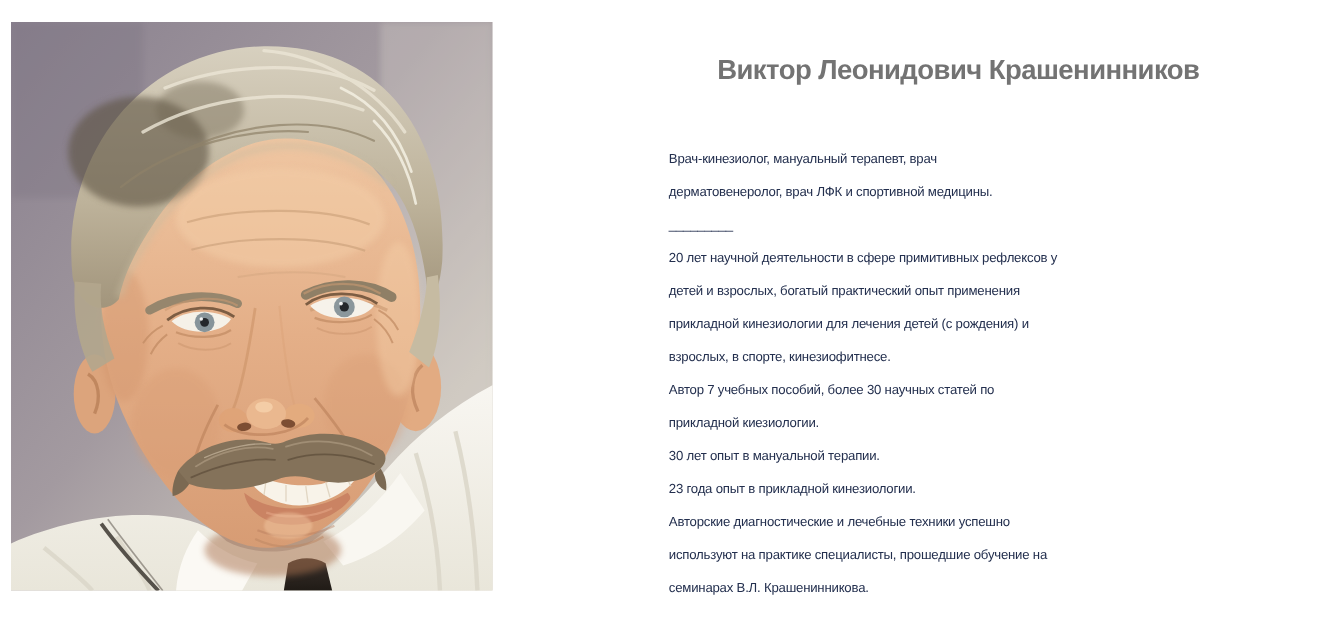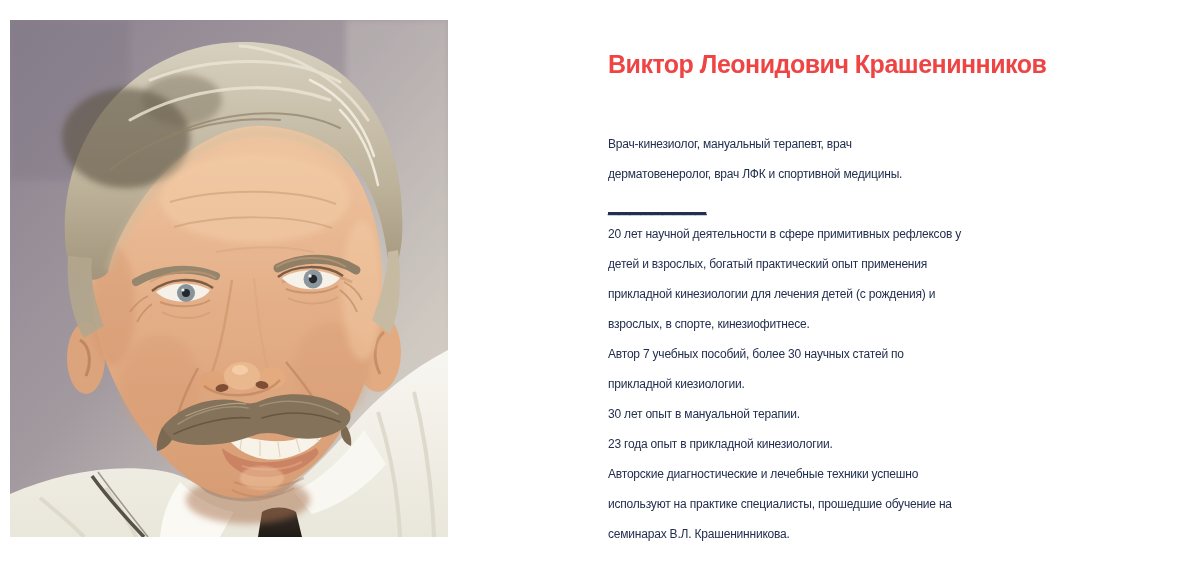--- a/index.html
+++ b/index.html
@@ -41,25 +41,24 @@
   }
   .body-text {
     font-size: 12px;
     font-weight: 400;
     line-height: 30px;
     letter-spacing: -0.2px;
     margin: 0;
     white-space: pre-line;
   }
   .divider-line {
-    font-size: 20px;
+    font-size: 12px;
     line-height: 30px;
     letter-spacing: -0.2px;
     margin: 0;
-    text-decoration: underline;
   }
 </style>
 </head>
 <body style="background: rgb(255, 255, 255);">
 
 <div class="page">
 
   <div class="photo">
     <svg viewBox="0 0 438 517" width="438" height="517">
       <defs>
@@ -240,21 +239,21 @@
           </g>
         </g>
 
         <path d="M222,470 C242,480 266,479 284,468" fill="none" stroke="#bc8562" stroke-width="2" opacity="0.5"></path>
         <ellipse cx="252" cy="458" rx="22" ry="12" fill="#f0c49e" opacity="0.5" filter="url(#soft1)"></ellipse>
       </g>
     </svg>
   </div>
 
   <div class="text-col" style="color: rgb(35, 47, 78);">
-    <h1 class="page-title" style="color: #ef4444;">Виктор Леонидович Крашенинников</h1>
+    <h1 class="page-title" style="color: #737373; margin-left: 44px;">Виктор Леонидович Крашенинников</h1>
     <p class="body-text">Врач-кинезиолог, мануальный терапевт, врач
 дерматовенеролог, врач ЛФК и спортивной медицины.</p>
     <p class="divider-line">_________</p>
     <p class="body-text">20 лет научной деятельности в сфере примитивных рефлексов у
 детей и взрослых, богатый практический опыт применения
 прикладной кинезиологии для лечения детей (с рождения) и
 взрослых, в спорте, кинезиофитнесе.
 Автор 7 учебных пособий, более 30 научных статей по
 прикладной киезиологии.
 30 лет опыт в мануальной терапии.

